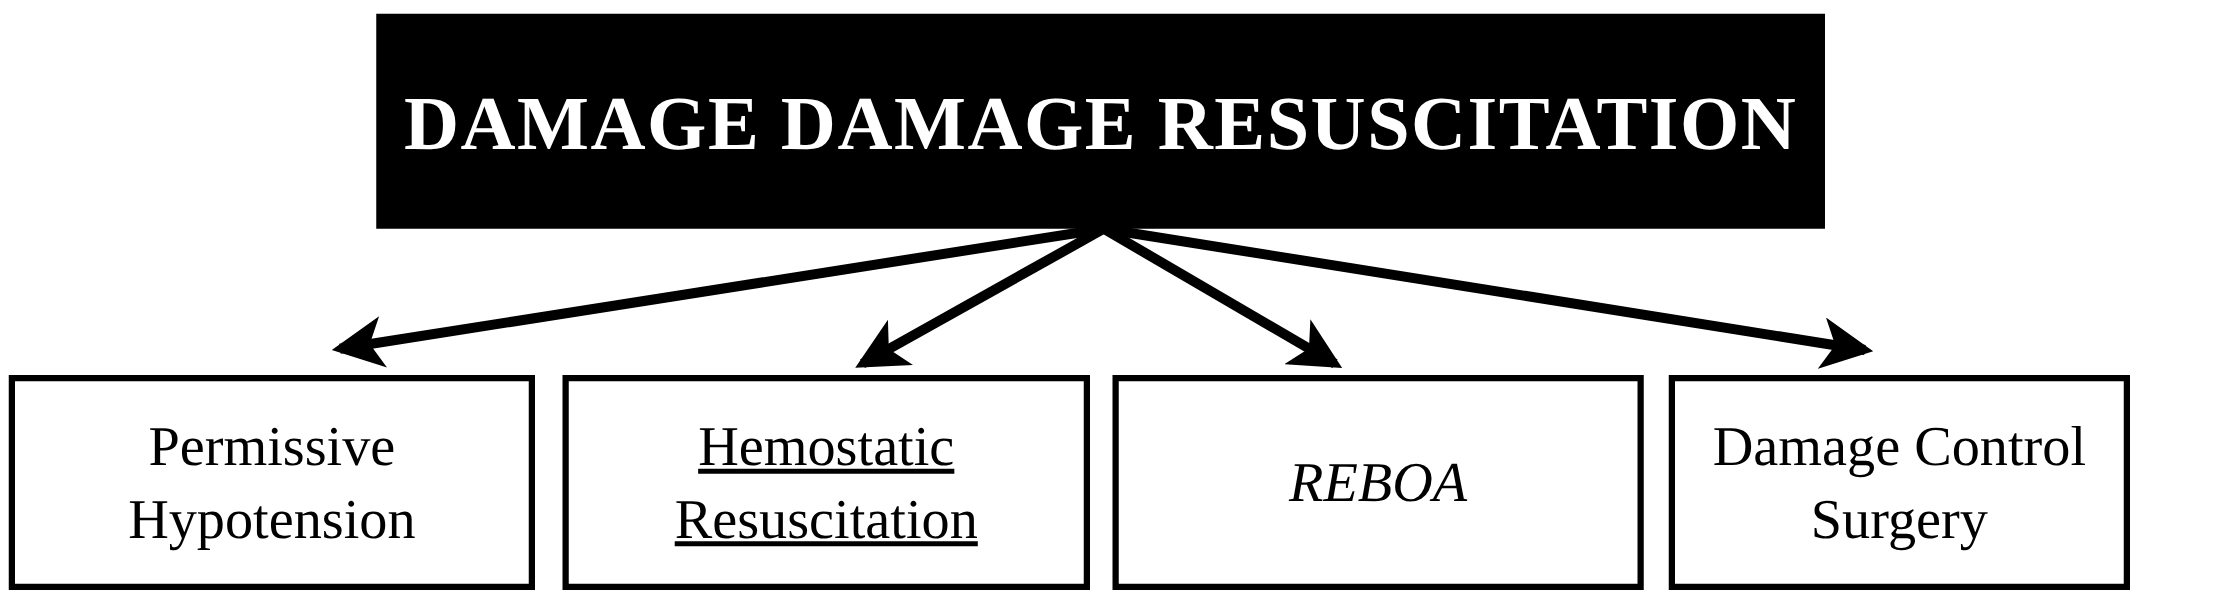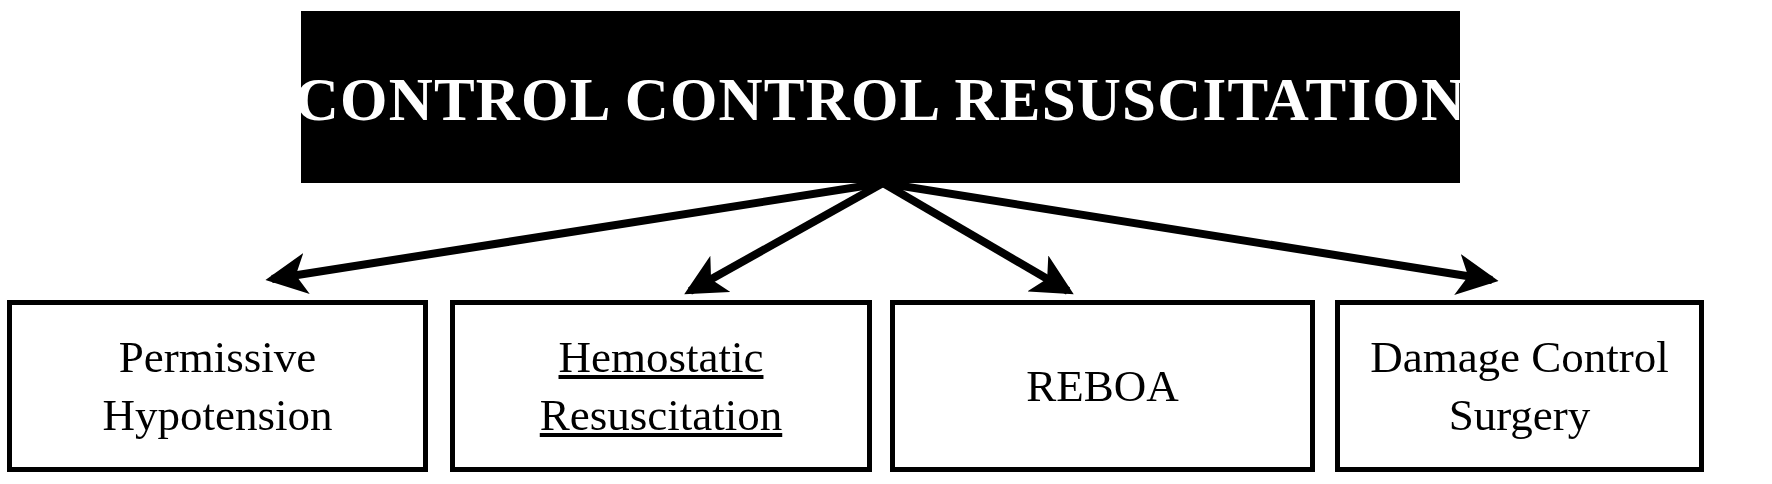--- a/index.html
+++ b/index.html
@@ -69,30 +69,30 @@
     font-family: "Liberation Serif", "DejaVu Serif", serif;
     font-weight: normal;
     font-size: 45px;
     line-height: 1.30;
     padding: 0 10px;
     white-space: pre-line;
   }
 
   #leaf-box-0 { left: 7px;    width: 421px; }
   #leaf-box-1 { left: 450px;  width: 422px; text-decoration: underline; }
-  #leaf-box-2 { left: 890px;  width: 425px; }
+  #leaf-box-2 { left: 890px;  width: 425px; font-style: italic; }
   #leaf-box-3 { left: 1335px; width: 369px; }
 </style>
 </head>
 <body>
 
 <div id="canvas">
 
   <div id="title-box">
-    <div id="title-text">CONTROL CONTROL RESUSCITATION</div>
+    <div id="title-text">DAMAGE DAMAGE RESUSCITATION</div>
   </div>
 
   <svg id="arrow-layer" viewBox="0 0 1772 484" width="1772" height="484" xmlns="http://www.w3.org/2000/svg">
     <defs>
       <marker id="head" viewBox="0 0 10 10" refX="8.4" refY="5" markerWidth="5.2" markerHeight="5.2" orient="auto-start-reverse">
         <path d="M 0 0 L 10 5 L 0 10 L 2.6 5 z" fill="#000000"></path>
       </marker>
     </defs>
     <line x1="883" y1="183" x2="272" y2="279" stroke="#000000" stroke-width="8" marker-end="url(#head)"></line>
     <line x1="883" y1="183" x2="690" y2="291" stroke="#000000" stroke-width="8" marker-end="url(#head)"></line>

